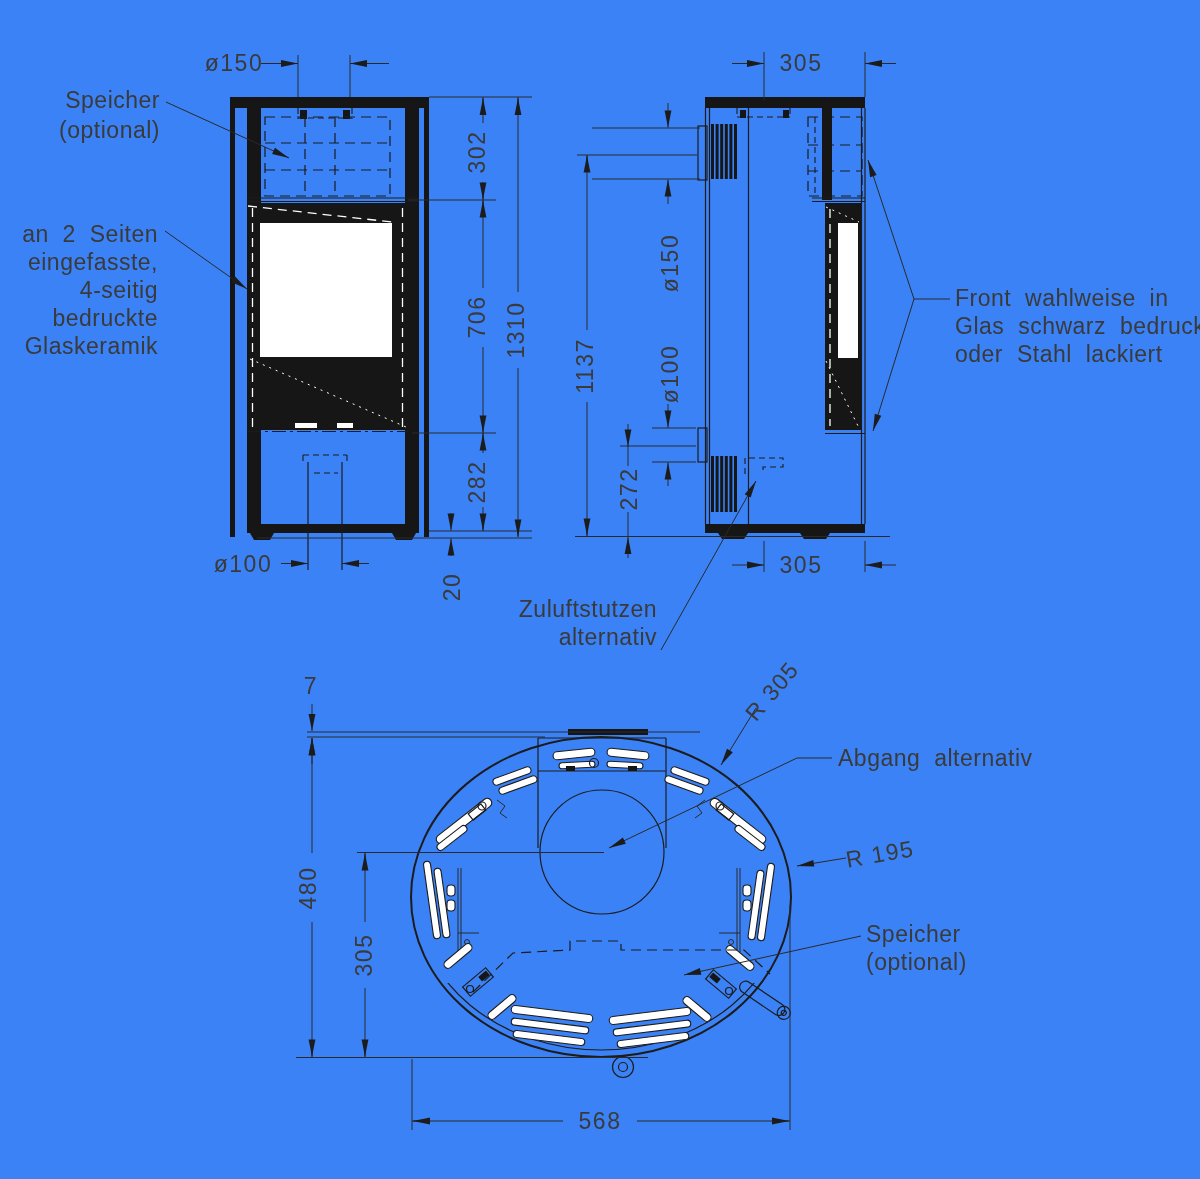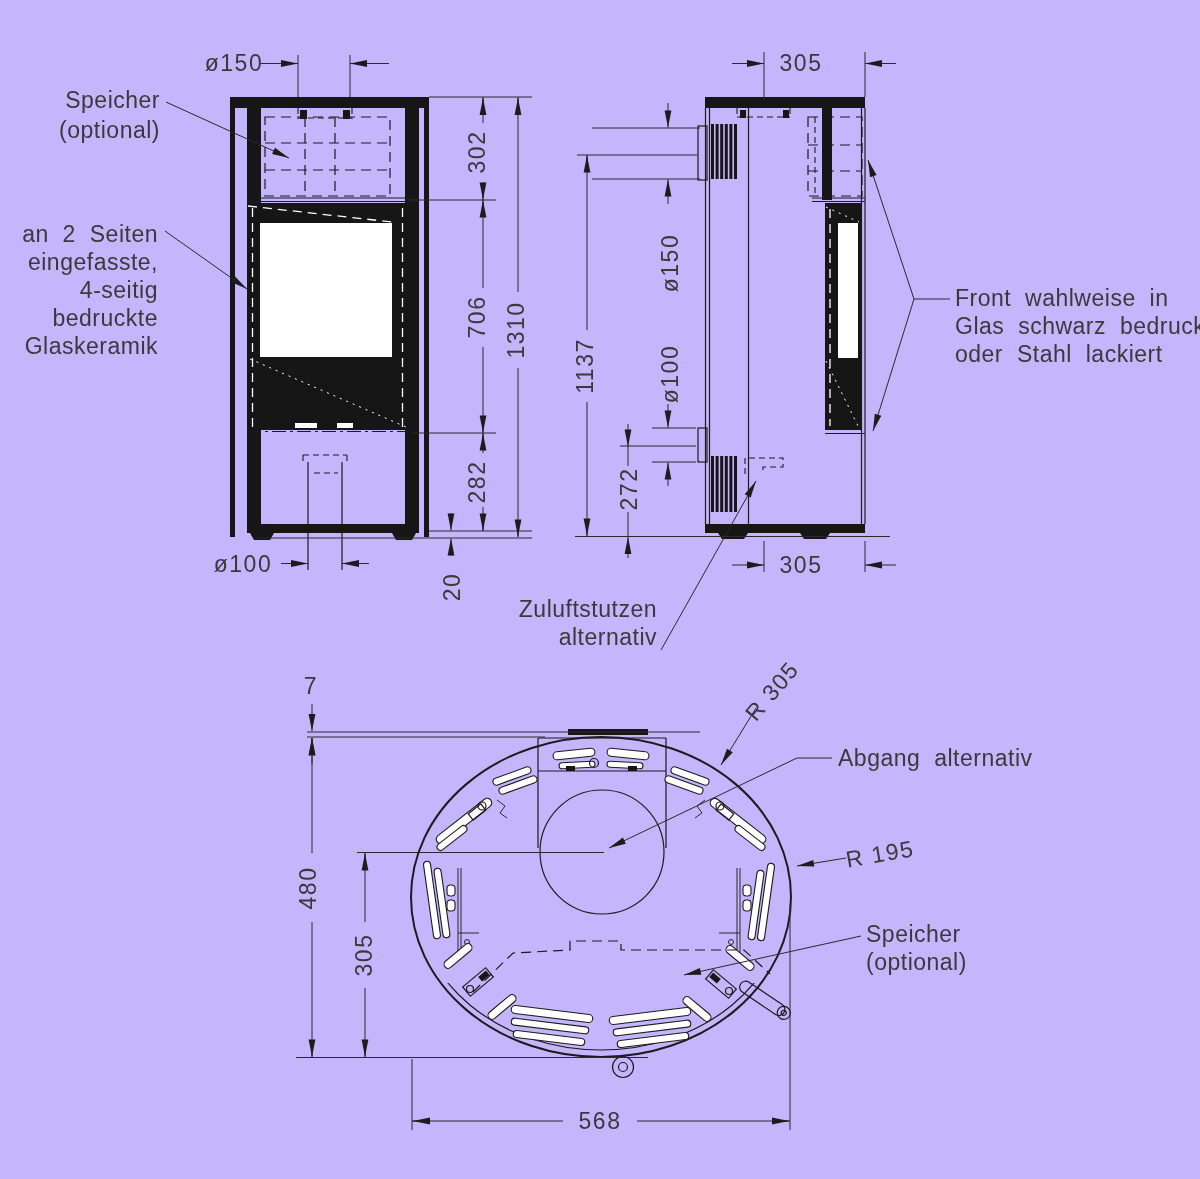--- a/index.html
+++ b/index.html
@@ -1,16 +1,16 @@
 <!DOCTYPE html>
 <html><head>
 <meta charset="utf-8">
 <style>
   html,body{margin:0;padding:0;background:#ffffff;}
-  .stage{position:relative;width:1200px;height:1179px;background:#c4b5fd;overflow:hidden;}
+  .stage{position:relative;width:1200px;height:1179px;background:#3b82f6;overflow:hidden;}
   svg{display:block;}
   
   .ln{stroke:#1c1c1c;stroke-width:1.2;fill:none;}
   .ln2{stroke:#1c1c1c;stroke-width:2;fill:none;}
   .thin{stroke:#2a2a2a;stroke-width:1;fill:none;}
   .blk{fill:#161616;stroke:none;}
   .wht{fill:#ffffff;stroke:none;}
   .dash{stroke:#1c1c1c;stroke-width:1.2;stroke-dasharray:10 6;fill:none;}
   .dashs{stroke:#1c1c1c;stroke-width:1.1;stroke-dasharray:6 4;fill:none;}
   .dashw{stroke:#ffffff;stroke-width:1.3;stroke-dasharray:9 6;fill:none;}

